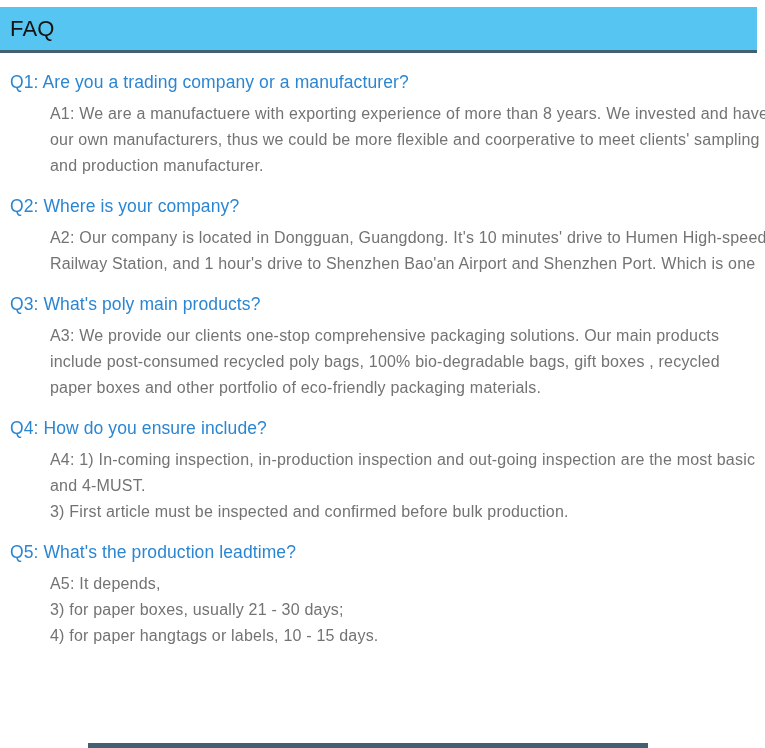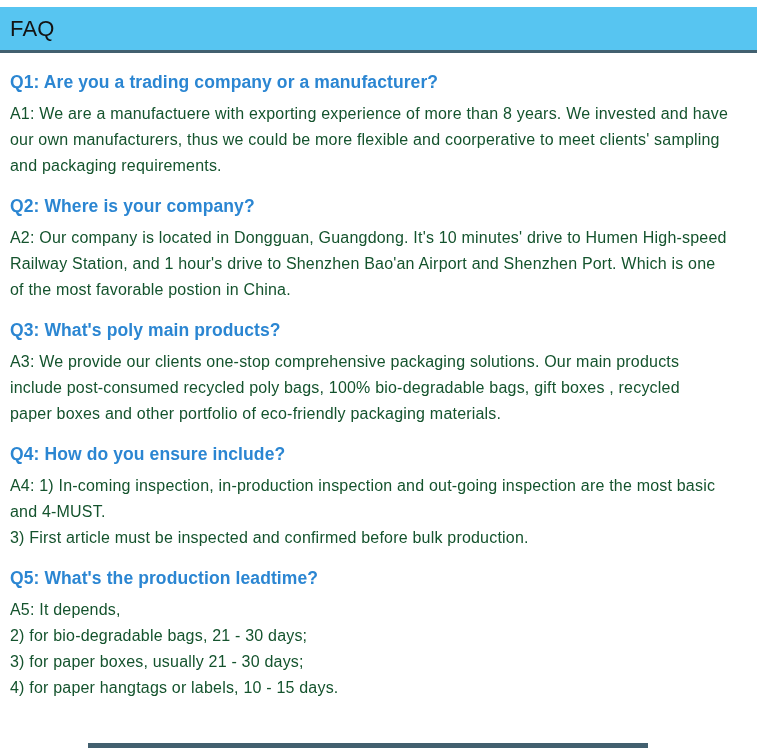--- a/index.html
+++ b/index.html
@@ -27,32 +27,33 @@
     color: #141414;
     letter-spacing: 0.2px;
   }
   .content {
     padding: 0 10px 0 10px;
   }
   .faq-item h3 {
     margin: 16px 0 8px 0;
     font-size: 17.5px;
     line-height: 22px;
-    font-weight: 700;
+    font-weight: 400;
     color: #2b86d2;
     letter-spacing: 0.1px;
     white-space: nowrap;
   }
   .faq-item:first-child h3 { margin-top: 18px; }
   .answer .line {
     font-size: 16px;
     line-height: 26px;
-    color: #14532d;
+    color: #737373;
     letter-spacing: 0.2px;
     white-space: nowrap;
+    margin-left: 40px;
   }
   .partial-bottom-bar {
     position: absolute;
     bottom: 0;
     left: 88px;
     width: 560px;
     height: 5px;
     background: #42606f;
   }
 </style>
@@ -65,30 +66,29 @@
     <span class="title">FAQ</span>
   </header>
 
   <main class="content">
 
     <section class="faq-item">
       <h3>Q1: Are you a trading company or a manufacturer?</h3>
       <div class="answer">
         <div class="line">A1: We are a manufactuere with exporting experience of more than 8 years. We invested and have</div>
         <div class="line">our own manufacturers, thus we could be more flexible and coorperative to meet clients' sampling</div>
-        <div class="line">and packaging requirements.</div>
+        <div class="line">and production manufacturer.</div>
       </div>
     </section>
 
     <section class="faq-item">
       <h3>Q2: Where is your company?</h3>
       <div class="answer">
         <div class="line">A2: Our company is located in Dongguan, Guangdong. It's 10 minutes' drive to Humen High-speed</div>
         <div class="line">Railway Station, and 1 hour's drive to Shenzhen Bao'an Airport and Shenzhen Port. Which is one</div>
-        <div class="line">of the most favorable postion in China.</div>
       </div>
     </section>
 
     <section class="faq-item">
       <h3>Q3: What's poly main products?</h3>
       <div class="answer">
         <div class="line">A3: We provide our clients one-stop comprehensive packaging solutions. Our main products</div>
         <div class="line">include post-consumed recycled poly bags, 100% bio-degradable bags, gift boxes , recycled</div>
         <div class="line">paper boxes and other portfolio of eco-friendly packaging materials.</div>
       </div>
@@ -100,21 +100,20 @@
         <div class="line">A4: 1) In-coming inspection, in-production inspection and out-going inspection are the most basic</div>
         <div class="line">and 4-MUST.</div>
         <div class="line">3) First article must be inspected and confirmed before bulk production.</div>
       </div>
     </section>
 
     <section class="faq-item">
       <h3>Q5: What's the production leadtime?</h3>
       <div class="answer">
         <div class="line">A5: It depends,</div>
-        <div class="line">2) for bio-degradable bags, 21 - 30 days;</div>
         <div class="line">3) for paper boxes, usually 21 - 30 days;</div>
         <div class="line">4) for paper hangtags or labels, 10 - 15 days.</div>
       </div>
     </section>
 
   </main>
 
   <div class="partial-bottom-bar"></div>
 
 </div>

